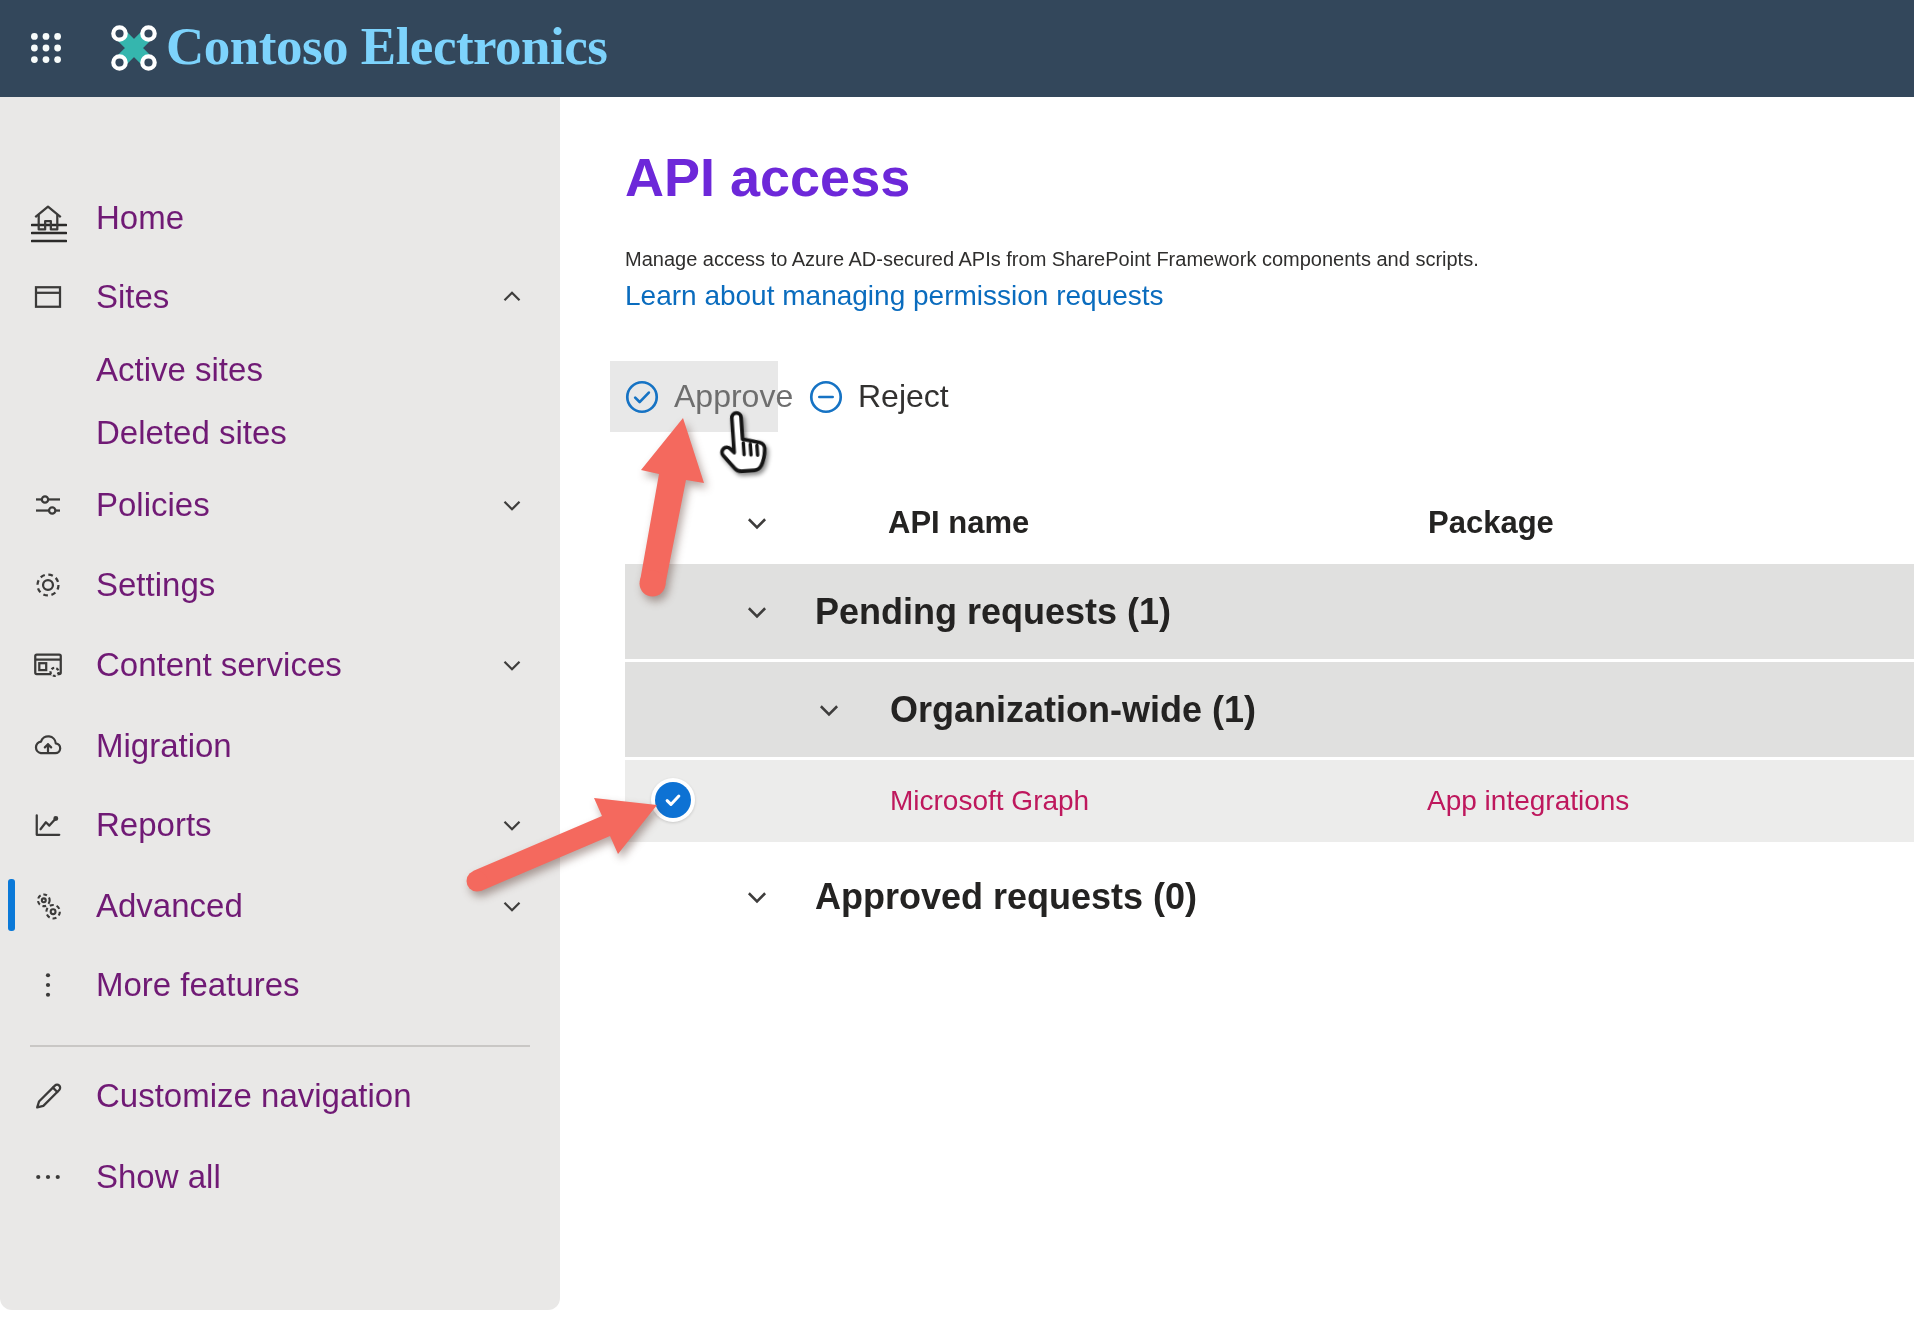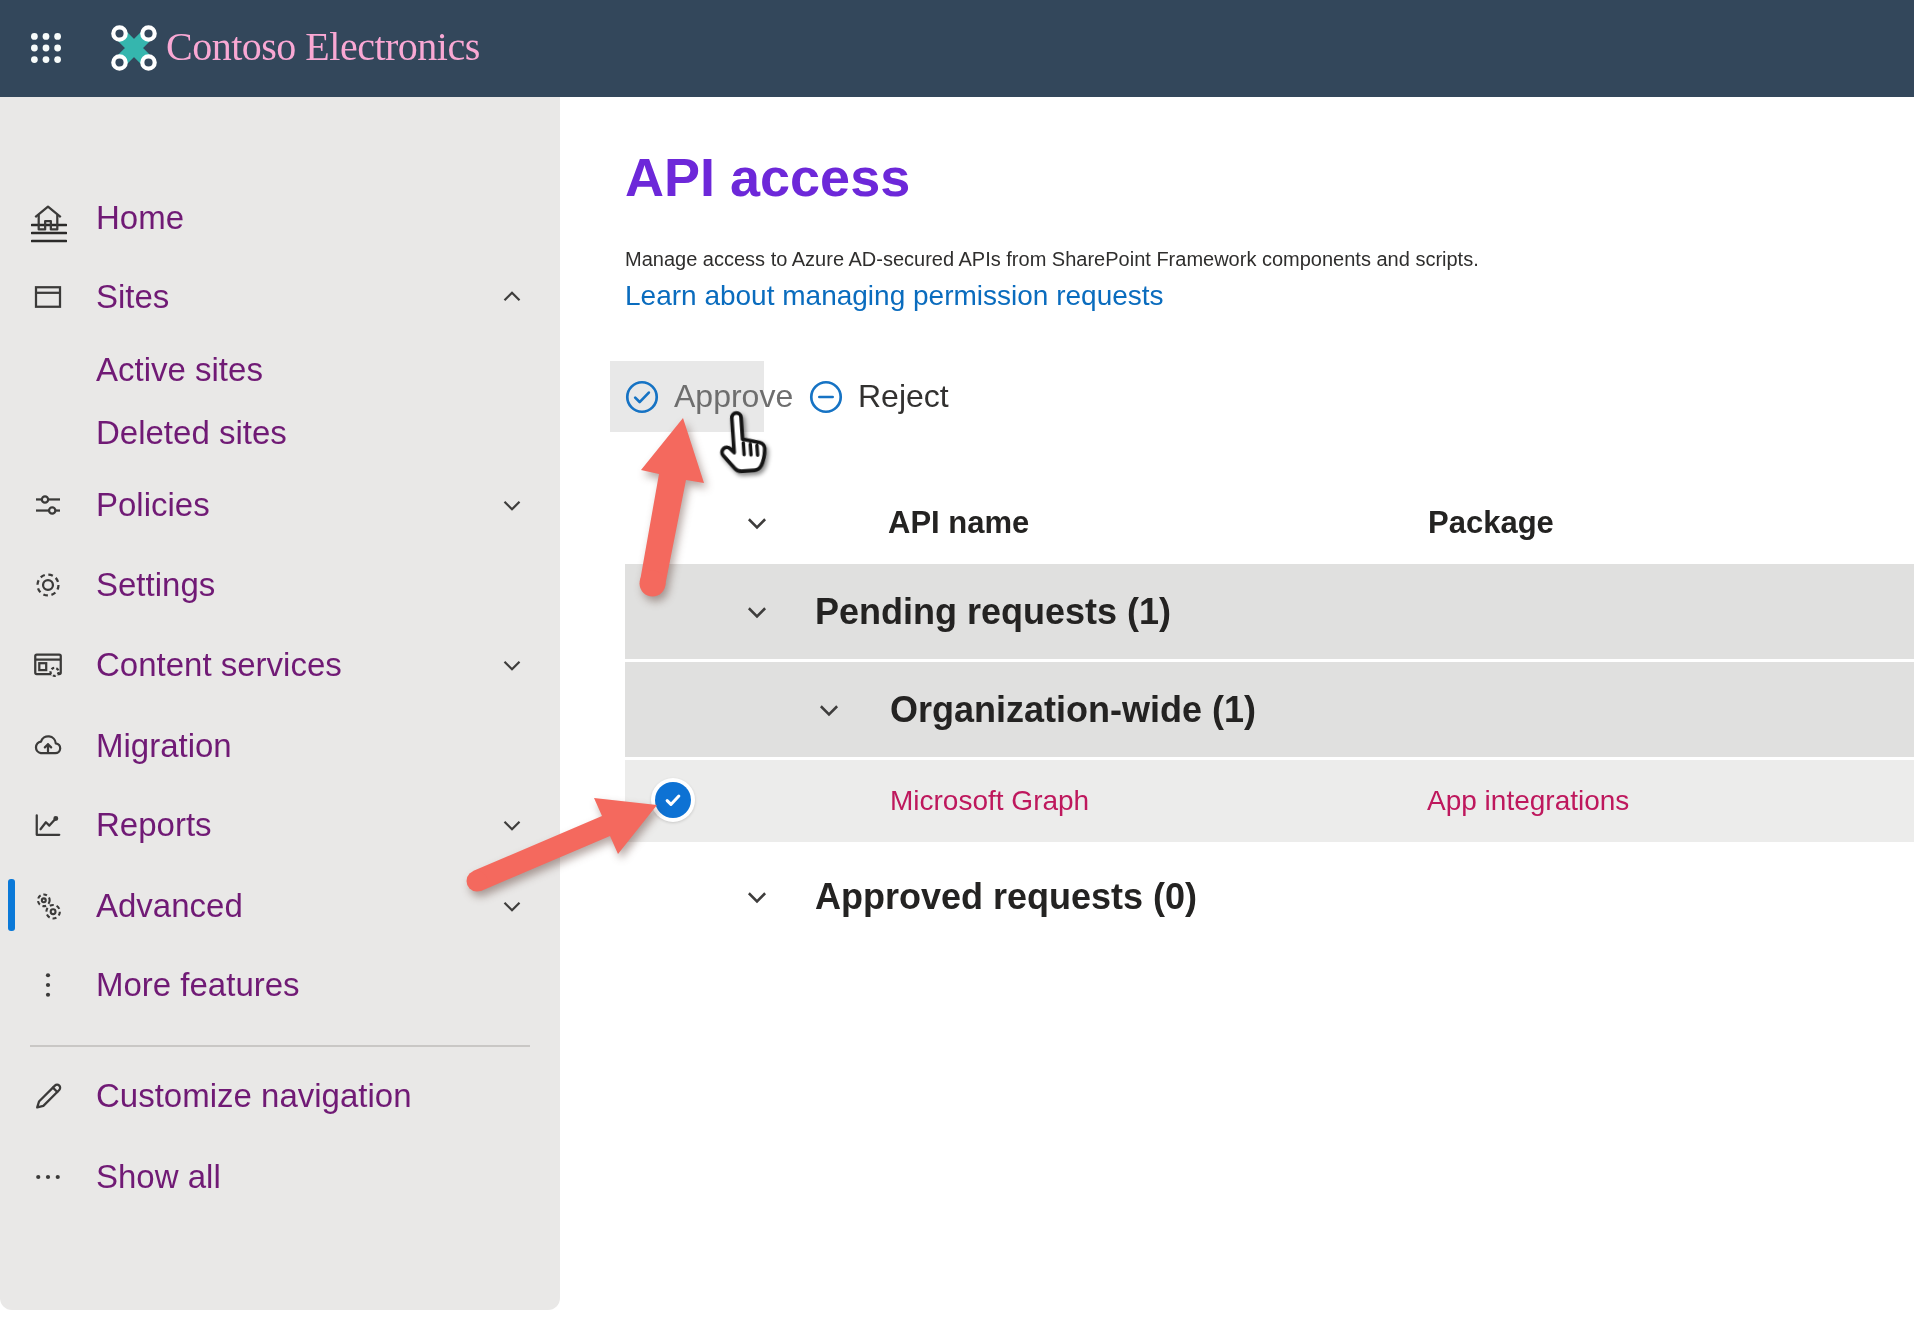--- a/index.html
+++ b/index.html
@@ -3,22 +3,22 @@
 <meta charset="utf-8">
 <style>
   html,body{margin:0;padding:0;background:#fff;}
   .app{position:relative;width:1914px;height:1322px;overflow:hidden;
        font-family:"Liberation Sans","DejaVu Sans",sans-serif;background:#fff;}
   
   .topbar{position:absolute;left:0;top:0;width:1914px;height:97px;background:#33475b;}
   .waffle{position:absolute;left:27px;top:29px;width:38px;height:38px;cursor:pointer;}
   .logo{position:absolute;left:110px;top:24px;width:48px;height:48px;}
   .brand{position:absolute;left:166px;top:48px;transform:translateY(-54%);
-         font-family:"Liberation Serif","DejaVu Serif",serif;font-weight:400;
-         font-size:40px;color:#f9a8d4;letter-spacing:-.5px;white-space:nowrap;}
+         font-family:"Liberation Serif","DejaVu Serif",serif;font-weight:700;
+         font-size:53px;color:#7dd3fc;letter-spacing:-.5px;white-space:nowrap;}
   .apptitle{position:absolute;left:576px;top:49px;transform:translateY(-52%);
          font-size:32px;font-weight:600;color:#ffffff;white-space:nowrap;}
   
   .sidebar{position:absolute;left:0;top:97px;width:560px;height:1213px;
            background:#e9e8e7;border-radius:0 0 12px 12px;}
   .hamburger{position:absolute;left:31px;top:124px;width:36px;height:24px;cursor:pointer;}
   .nav-item{position:absolute;left:0;width:560px;height:58px;cursor:pointer;}
   .nav-icon{position:absolute;left:30px;top:50%;transform:translateY(-50%);
             width:36px;height:36px;display:flex;align-items:center;justify-content:center;}
   .nav-label{position:absolute;left:96px;top:50%;transform:translateY(-50%);
@@ -26,21 +26,21 @@
   .nav-chev{position:absolute;left:497px;top:50%;transform:translateY(-50%);width:30px;height:30px;}
   .sel-bar{position:absolute;left:8px;top:879px;width:7px;height:52px;border-radius:3px;background:#0b79d8;}
   .side-divider{position:absolute;left:30px;top:1045px;width:500px;height:2px;background:#c9c7c5;}
   
   .page-title{position:absolute;left:625px;top:146px;font-size:54px;font-weight:700;color:#6d28d9;}
   .page-desc{position:absolute;left:625px;top:259px;transform:translateY(-50%);
              font-size:20px;color:#2f2e2d;white-space:nowrap;}
   .page-link{position:absolute;left:625px;top:296px;transform:translateY(-50%);
              font-size:28px;color:#0a6cbe;cursor:pointer;text-decoration:none;white-space:nowrap;}
   .btn{position:absolute;top:361px;height:71px;cursor:pointer;}
-  .btn-approve{left:610px;width:154px;background:#e8e8e8;}
+  .btn-approve{left:610px;width:168px;background:#e8e8e8;}
   .btn-reject{left:800px;width:178px;background:transparent;}
   .btn-icon{position:absolute;top:50%;transform:translateY(-50%);width:38px;height:38px;}
   .btn-label{position:absolute;top:50%;transform:translateY(-52%);font-size:32px;white-space:nowrap;}
   .lbl-approve{left:64px;color:#6e6e6e;}
   .lbl-reject{left:58px;color:#323130;text-align:center;}
   
   .band{position:absolute;left:625px;right:0;}
   .band-dark{background:#e0e0df;}
   .band-light{background:#ececeb;}
   .chev{position:absolute;width:30px;height:30px;transform:translate(-50%,-50%);cursor:pointer;}

